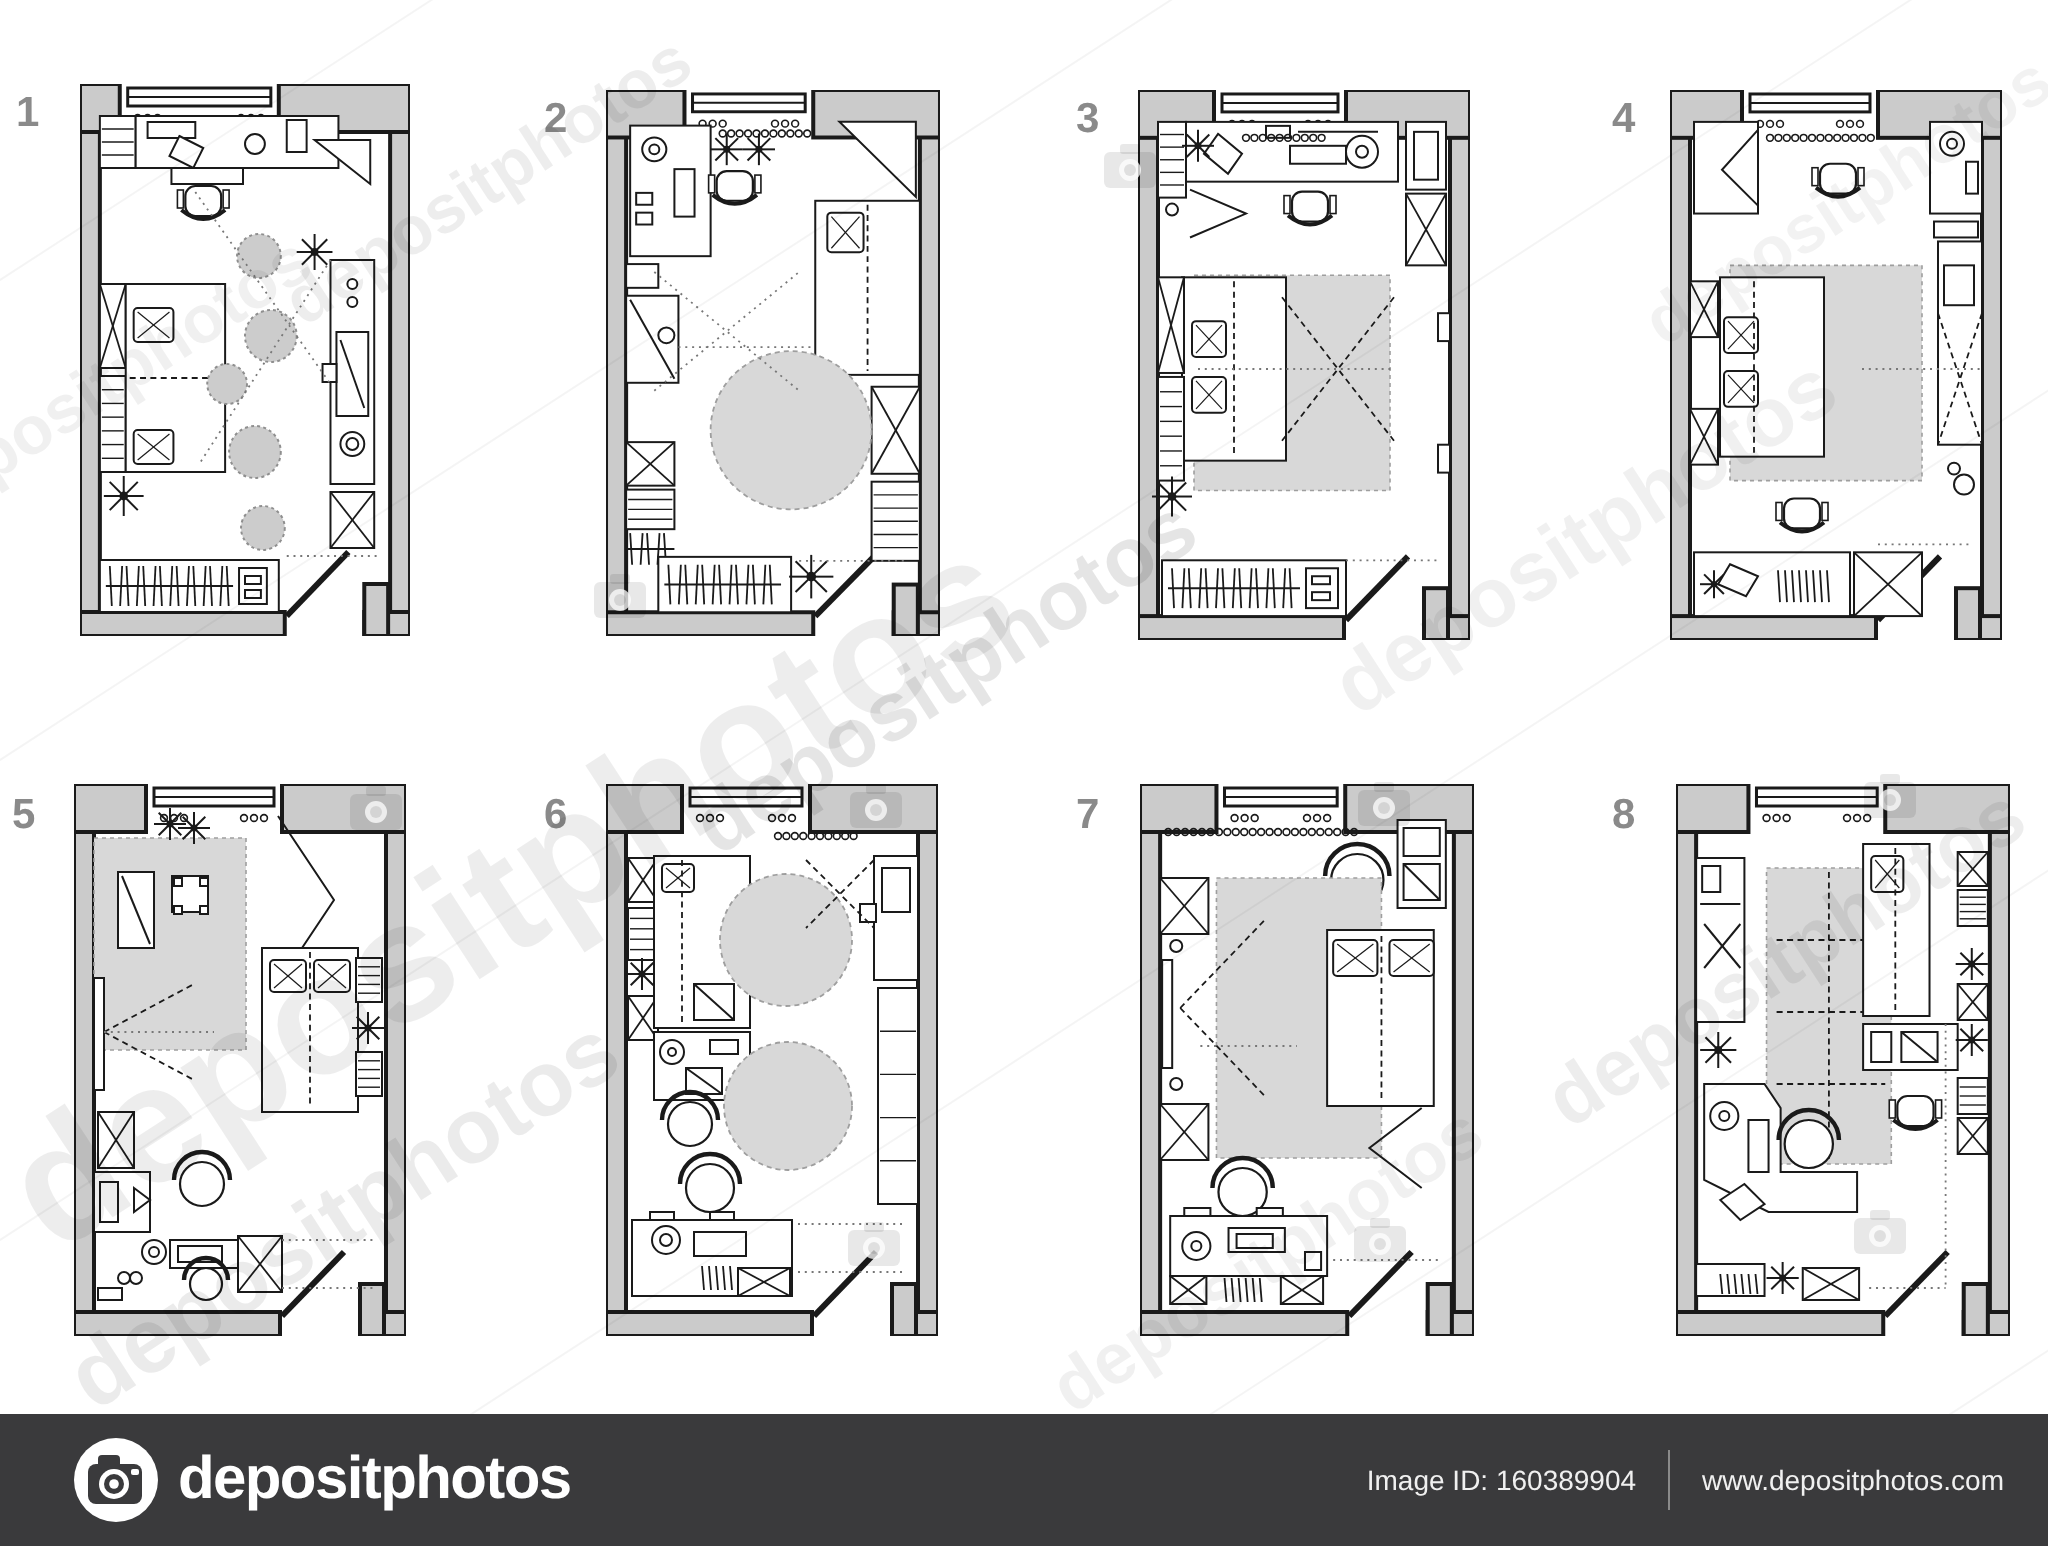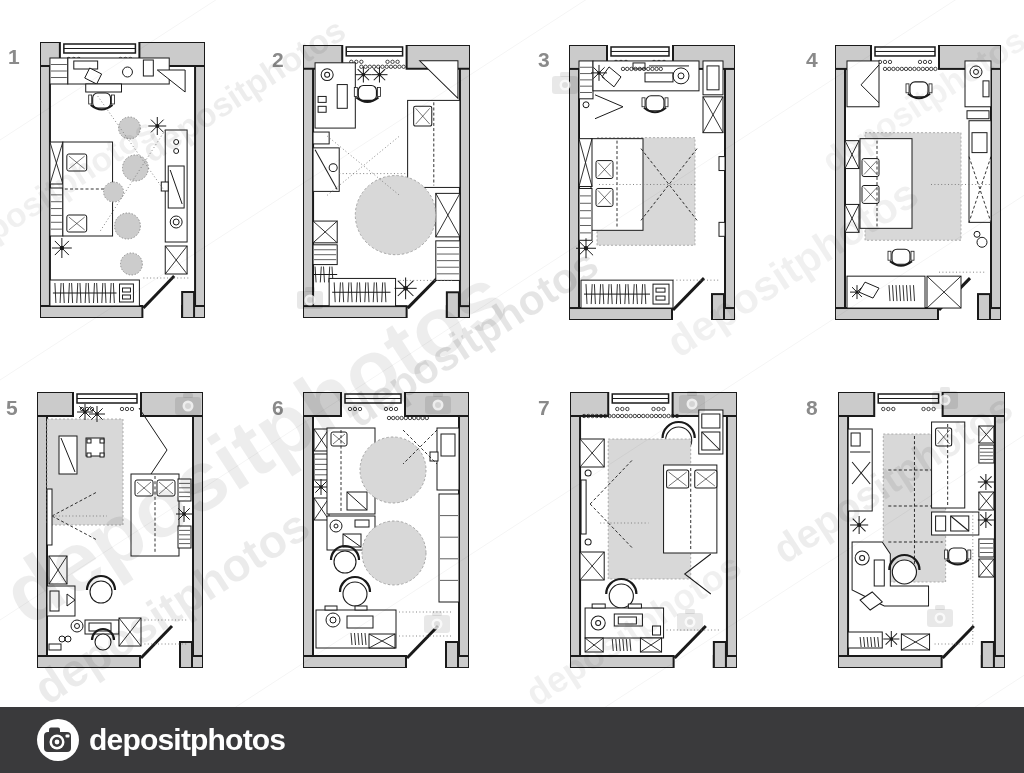--- a/index.html
+++ b/index.html
@@ -954,14 +954,19 @@
         <circle cx="22" cy="22" r="21" fill="#ffffff"></circle>
         <rect x="8" y="14" width="27" height="20" rx="4" fill="#3a3a3c"></rect>
         <rect x="13" y="9.5" width="11" height="7" rx="2" fill="#3a3a3c"></rect>
         <circle cx="21" cy="24" r="7.5" fill="#ffffff"></circle>
         <circle cx="21" cy="24" r="5" fill="#3a3a3c"></circle>
         <circle cx="21" cy="24" r="2.4" fill="#ffffff"></circle>
         <rect x="29.5" y="16.5" width="4" height="3" rx="1" fill="#ffffff"></rect>
       </svg>
       <span class="logo-text">depositphotos</span>
     </div>
+    <div class="footer-right">
+      <span>Image ID: 160389904</span>
+      <span class="sep"></span>
+      <span>www.depositphotos.com</span>
+    </div>
   </div>
 </div>
 
 </body></html>

